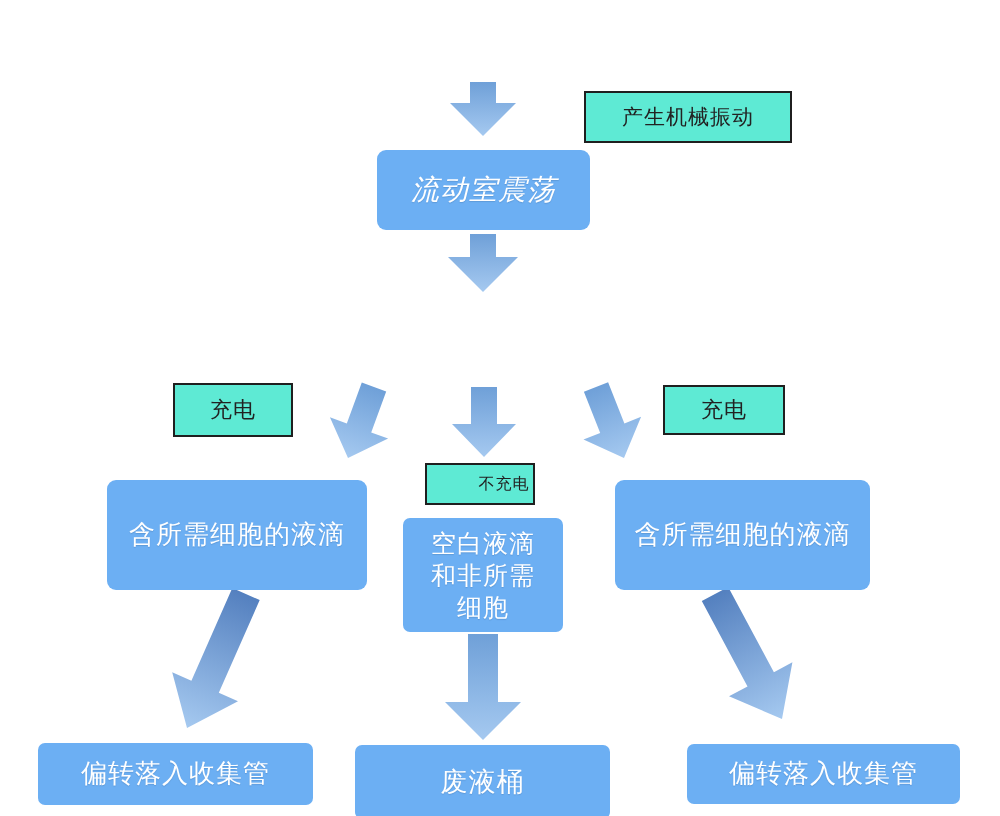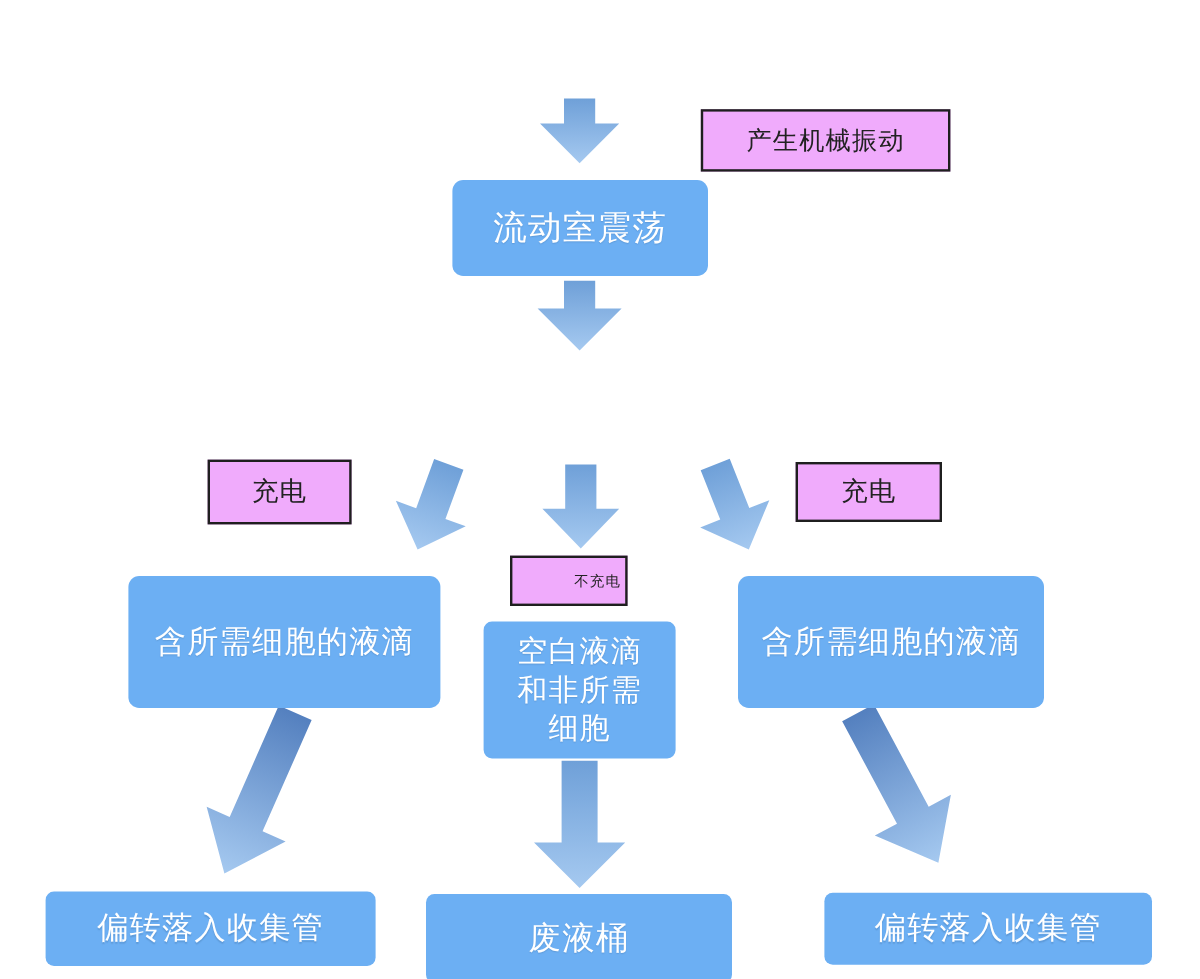--- a/index.html
+++ b/index.html
@@ -15,21 +15,21 @@
   .ge{stop-color:var(--arrow-end,#A5C9F0);}
   .node{
     position:absolute;display:flex;align-items:center;justify-content:center;
     background:var(--box-fill,#6CAFF3);color:var(--box-text,#fff);
     border-radius:9px;text-align:center;letter-spacing:1px;
     text-shadow:0 1px 1px rgba(30,60,100,0.18);
     line-height:1.28;white-space:pre-line;
   }
   .annot{
     position:absolute;display:flex;align-items:center;justify-content:center;
-    background:#f0abfc;border:2px solid var(--label-border,#1f1f1f);
+    background:#5eead4;border:2px solid var(--label-border,#1f1f1f);
     color:var(--label-text,#222);text-align:center;letter-spacing:1px;
     box-sizing:border-box;
   }
 </style>
 </head>
 <body>
 
 <div class="stage">
 
   <svg class="arrows" viewBox="0 0 1000 816" xmlns="http://www.w3.org/2000/svg">
@@ -72,21 +72,21 @@
     <polygon fill="url(#g2)" points="470,234 470,257 448,257 483,292 518,257 496,257 496,234"></polygon>
     <polygon fill="url(#g3)" points="361.8,382.5 346.8,423.5 329.9,417.3 348,458 388.1,438.6 371.2,432.4 386.2,391.5"></polygon>
     <polygon fill="url(#g4)" points="471,387 471,424 452,424 484,457 516,424 497,424 497,387"></polygon>
     <polygon fill="url(#g5)" points="583.9,391.8 600.2,433 583.5,439.6 624,458 641.1,416.8 624.4,423.4 608.1,382.2"></polygon>
     <polygon fill="url(#g6)" points="232.3,588 191.4,680.8 172.2,672.3 187,728 238,701.3 218.8,692.8 259.7,600"></polygon>
     <polygon fill="url(#g7)" points="468,634 468,702 445,702 483,740 521,702 498,702 498,634"></polygon>
     <polygon fill="url(#g8)" points="701.8,601.1 747.5,686.4 729,696.3 782,719 792.4,662.3 773.9,672.2 728.2,586.9"></polygon>
   </svg>
 
 
-  <div class="node" style="left:377px;top:150px;width:213px;height:80px;font-size:28px;">
+  <div class="node" style="left:377px;top:150px;width:213px;height:80px;font-size:28px;font-style:italic;">
     <span>流动室震荡</span>
   </div>
 
 
   <div class="node" style="left:107px;top:480px;width:260px;height:110px;font-size:26px;">
     <span>含所需细胞的液滴</span>
   </div>
 
   <div class="node" style="left:403px;top:518px;width:160px;height:114px;font-size:25px;border-radius:7px;">
     <span>空白液滴
@@ -111,21 +111,21 @@
   </div>
 
   <div class="annot" style="left:584px;top:91px;width:208px;height:52px;font-size:21px;">
     <span>产生机械振动</span>
   </div>
 
   <div class="annot" style="left:173px;top:383px;width:120px;height:54px;font-size:22px;">
     <span>充电</span>
   </div>
 
-  <div class="annot" style="left:425px;top:463px;width:98px;height:42px;font-size:12px;padding-left:48px;">
+  <div class="annot" style="left:425px;top:463px;width:110px;height:42px;font-size:16px;padding-left:48px;">
     <span>不充电</span>
   </div>
 
   <div class="annot" style="left:663px;top:385px;width:122px;height:50px;font-size:22px;">
     <span>充电</span>
   </div>
 
 </div>
 
 </body></html>

